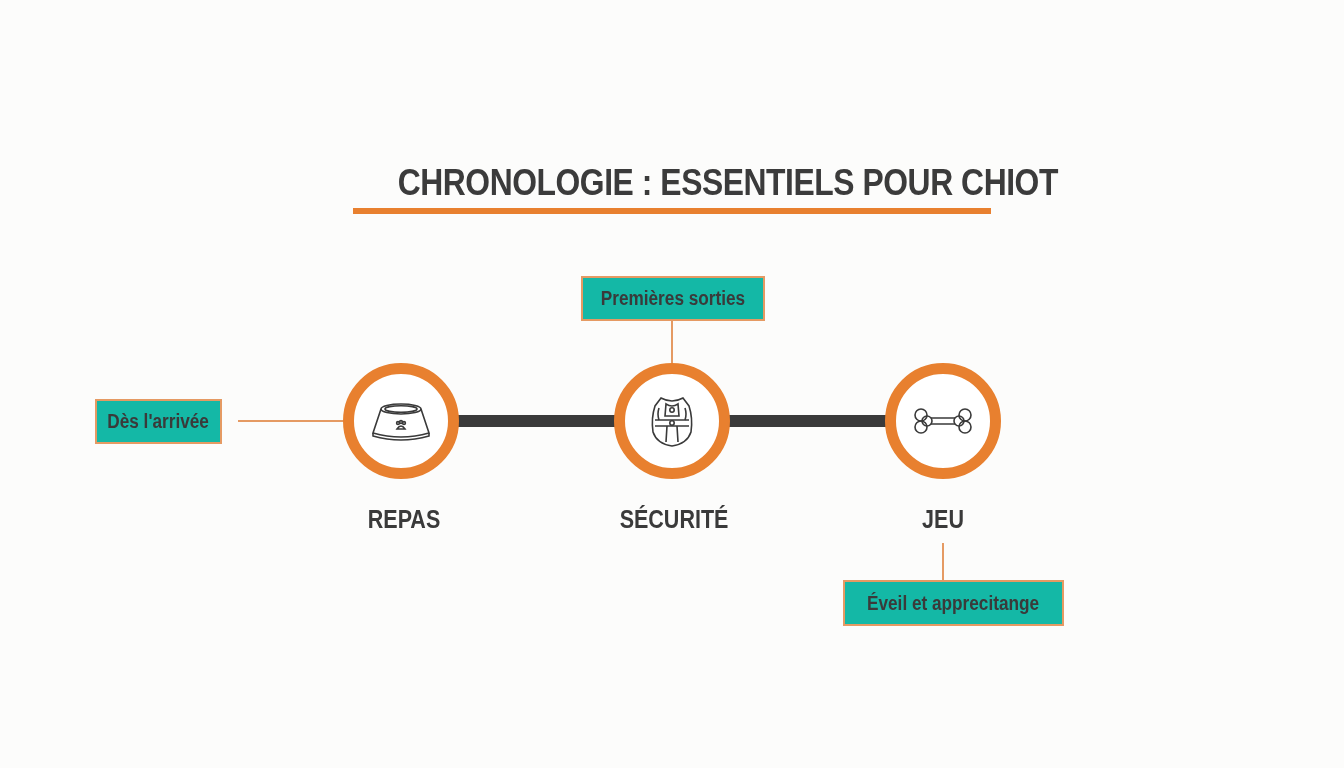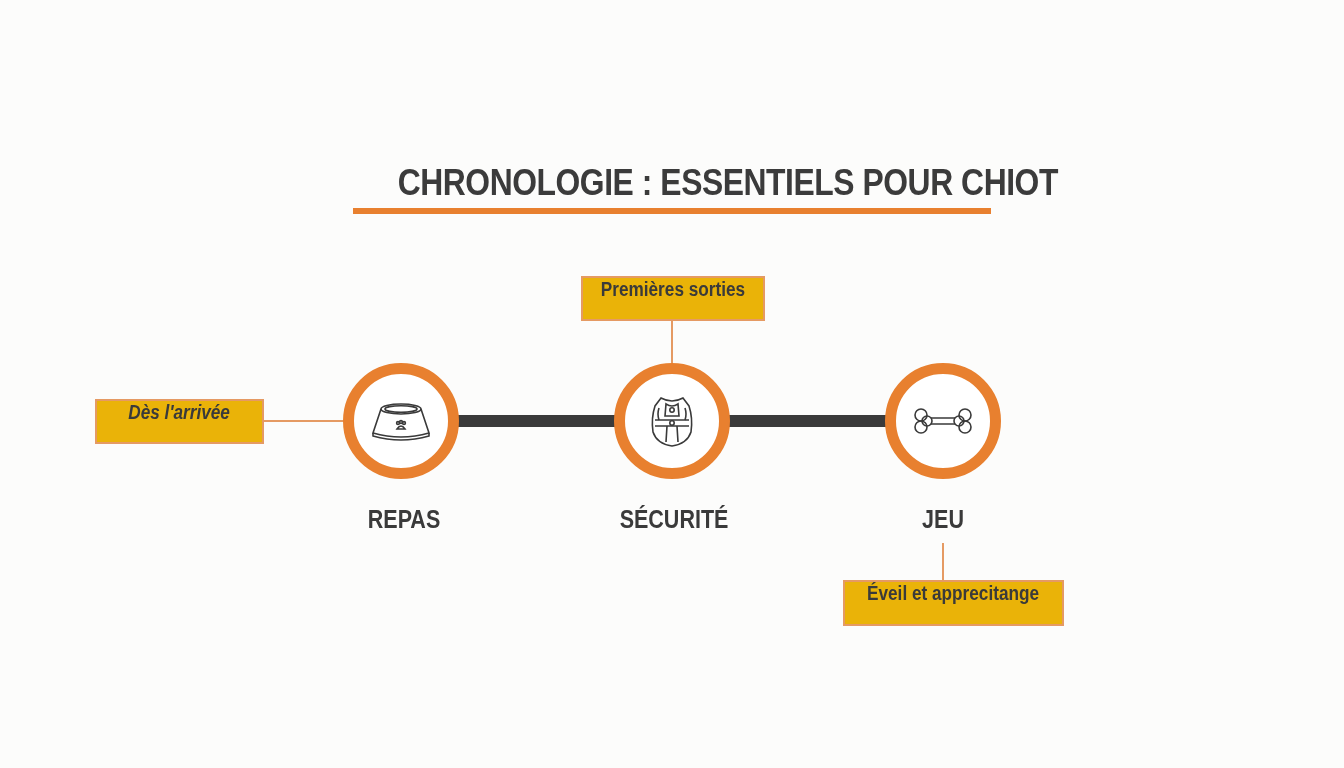--- a/index.html
+++ b/index.html
@@ -8,37 +8,37 @@
   .title { position:absolute; left:353px; top:162px; width:638px; text-align:center;
            font-weight:bold; font-size:37px; letter-spacing:-0.5px; color:#3b3b3b;
            transform:scaleX(0.86); transform-origin:center; white-space:nowrap; }
   .underline { position:absolute; left:353px; top:208px; width:638px; height:6px; background:#e8802f; }
   .bar { position:absolute; height:12px; top:415px; background:#3a3a3a; }
   .node { position:absolute; width:94px; height:94px; border:11px solid #e8802f; border-radius:50%;
           background:#ffffff; display:flex; align-items:center; justify-content:center; }
   .node svg { display:block; }
   .label { position:absolute; top:505px; width:200px; text-align:center; font-weight:bold; font-size:25px;
            color:#3a3a3a; transform:scaleX(0.86); transform-origin:center; white-space:nowrap; }
-  .box { position:absolute; border:2px solid #e59a63; background:#eab308; display:flex; 
+  .box { position:absolute; border:2px solid #e59a63; background:#14b8a6; display:flex; align-items:center;
          justify-content:center; box-sizing:border-box; }
   .box span { font-weight:bold; font-size:20px; color:#3a3a3a; transform:scaleX(0.86); white-space:nowrap; display:inline-block; }
   .conn { position:absolute; background:#e59a63; }
 </style>
 </head>
 <body>
 
 <div class="title">CHRONOLOGIE : ESSENTIELS POUR CHIOT</div>
 <div class="underline"></div>
 
 <div class="bar" style="left:455px;width:165px;"></div>
 <div class="bar" style="left:726px;width:165px;"></div>
 
 <div>
   <div class="conn" style="left:238px;top:420px;width:108px;height:2px;"></div>
-  <div class="box" style="left:95px;top:399px;width:169px;height:45px;font-style:italic;">
+  <div class="box" style="left:95px;top:399px;width:127px;height:45px;">
     <span>Dès l'arrivée</span>
   </div>
   <div class="node" style="left:343px;top:363px;">
     <svg width="62" height="40" viewBox="0 0 62 40" fill="none" stroke="#3a3a3a" stroke-width="1.6">
       <ellipse cx="31" cy="8" rx="20" ry="5"></ellipse>
       <ellipse cx="31" cy="8" rx="16" ry="3.2"></ellipse>
       <path d="M11 8 L3 32 Q31 40 59 32 L51 8"></path>
       <path d="M3 32 L3 35 Q31 43 59 35 L59 32"></path>
       <circle cx="28" cy="22" r="1.4"></circle>
         <circle cx="31" cy="21" r="1.4"></circle>

